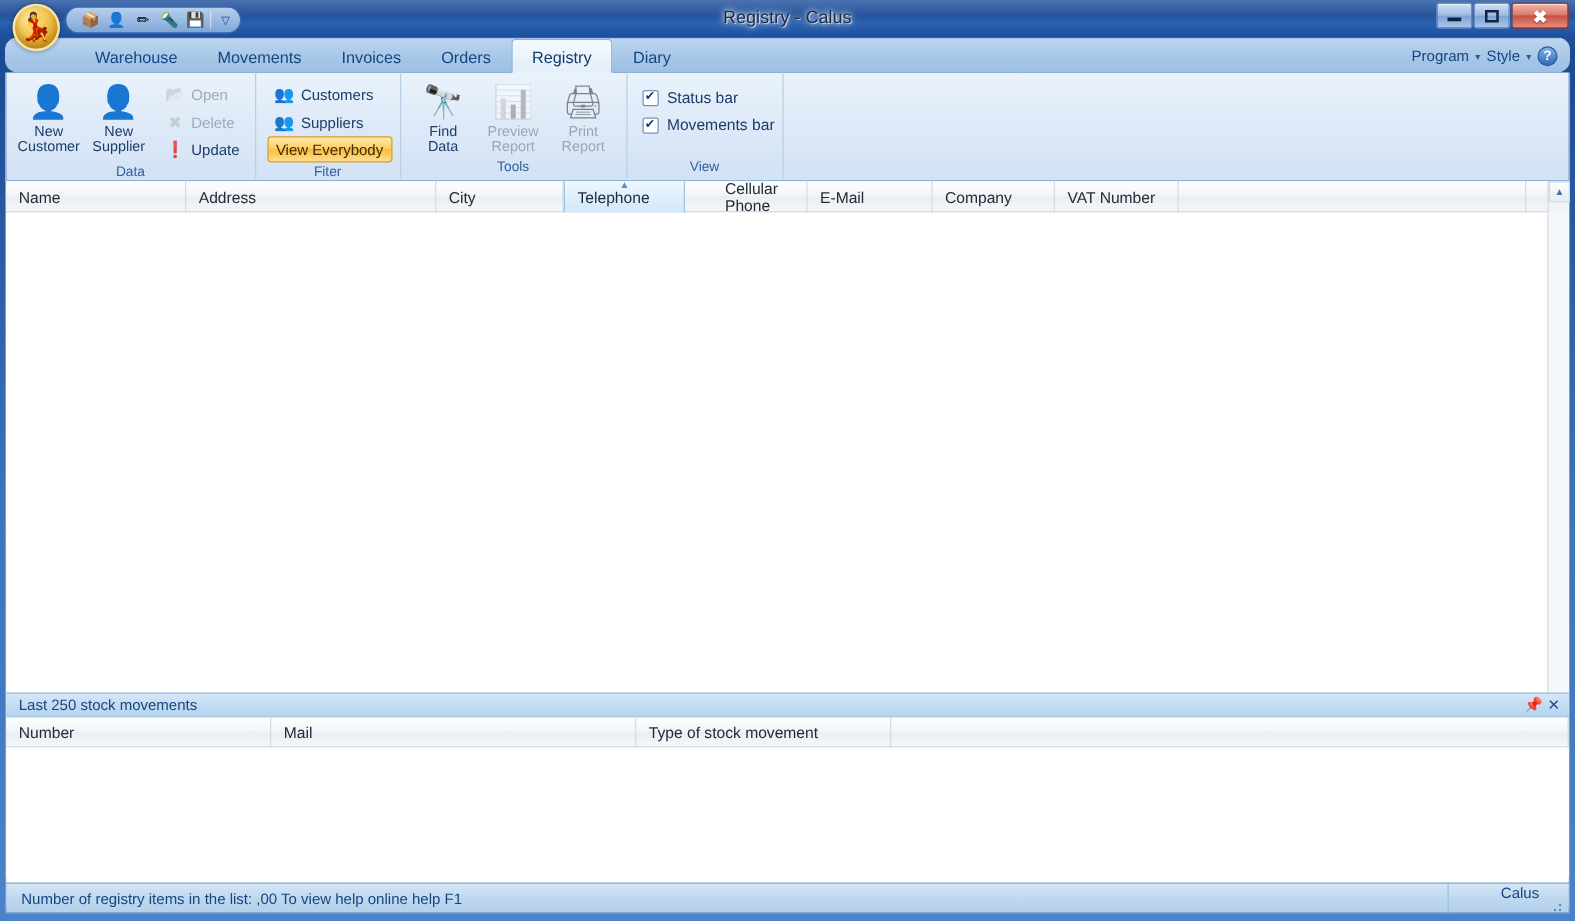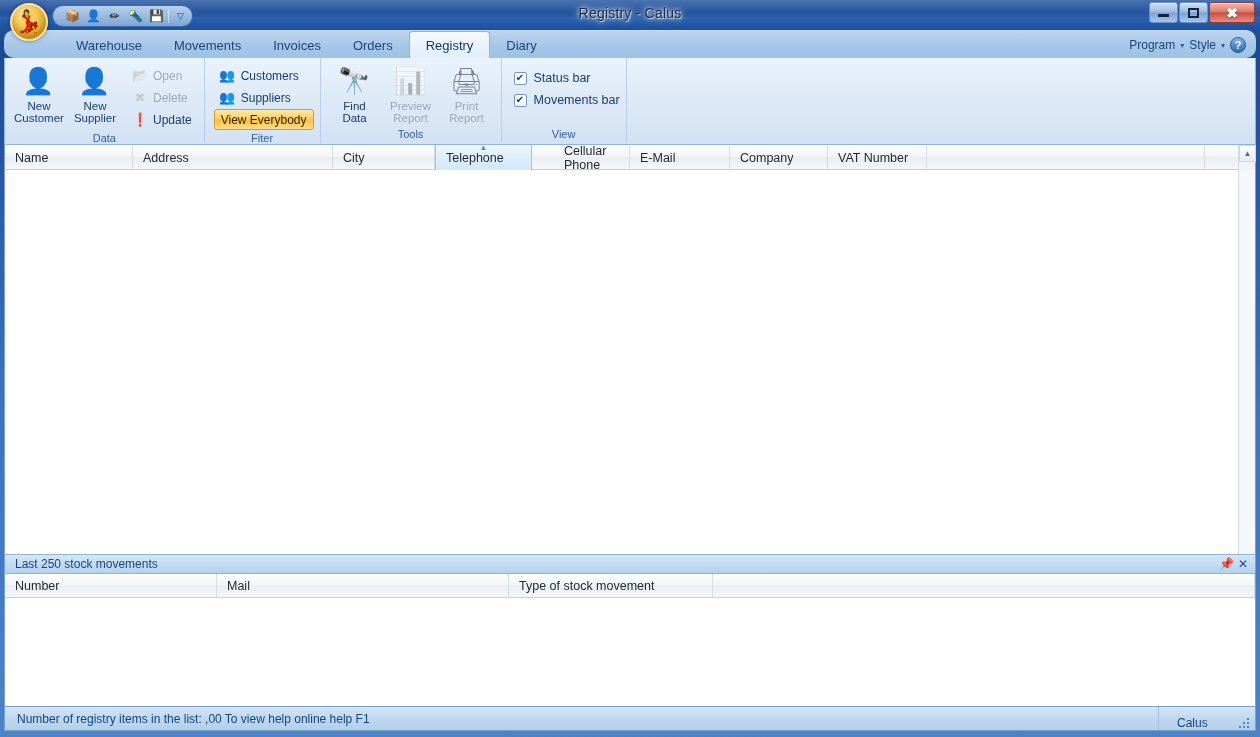--- a/index.html
+++ b/index.html
@@ -256,21 +256,21 @@
     background: linear-gradient(180deg, #d5e6f7 0%, #bfd8ef 50%, #b2cfea 100%);
     border: 1px solid #7aa0cc;
   }
   .sb-left {
     flex: 1; padding-left: 12px; font-size: 12px; color: #16467f;
     border-right: 1px solid #9fc0de;
     height: 23px; display: flex; align-items: center;
   }
   .sb-right {
     width: 96px; padding-left: 18px; font-size: 12px; color: #16467f;
-    height: 23px; display: flex; align-items: flex-end;
+    height: 23px; display: flex; align-items: center; flex-direction: column;
   }
   .grip {
     width: 14px; height: 14px; margin-right: 3px; margin-left: auto;
     background:
       radial-gradient(circle at 2px 11px, #5b86b8 1px, transparent 1.2px),
       radial-gradient(circle at 6px 11px, #5b86b8 1px, transparent 1.2px),
       radial-gradient(circle at 10px 11px, #5b86b8 1px, transparent 1.2px),
       radial-gradient(circle at 6px 7px, #5b86b8 1px, transparent 1.2px),
       radial-gradient(circle at 10px 7px, #5b86b8 1px, transparent 1.2px),
       radial-gradient(circle at 10px 3px, #5b86b8 1px, transparent 1.2px);
@@ -409,21 +409,21 @@
               <span>Movements bar</span>
             </div>
           </div>
         </div>
         <div class="rgroup-label">View</div>
       </div>
     </div>
 
   <div class="client">
     <div class="grid-header" id="gridhead">
-        <div class="gh-cell" style="width: 128px;">
+        <div class="gh-cell" style="width: 144px;">
           <span>Name</span>
         </div>
         <div class="gh-cell" style="width: 200px;">
           <span>Address</span>
         </div>
         <div class="gh-cell" style="width: 102px;">
           <span>City</span>
         </div>
         <div class="gh-cell sorted" style="width: 97px;">
           <span class="sort-arrow">▲</span>

